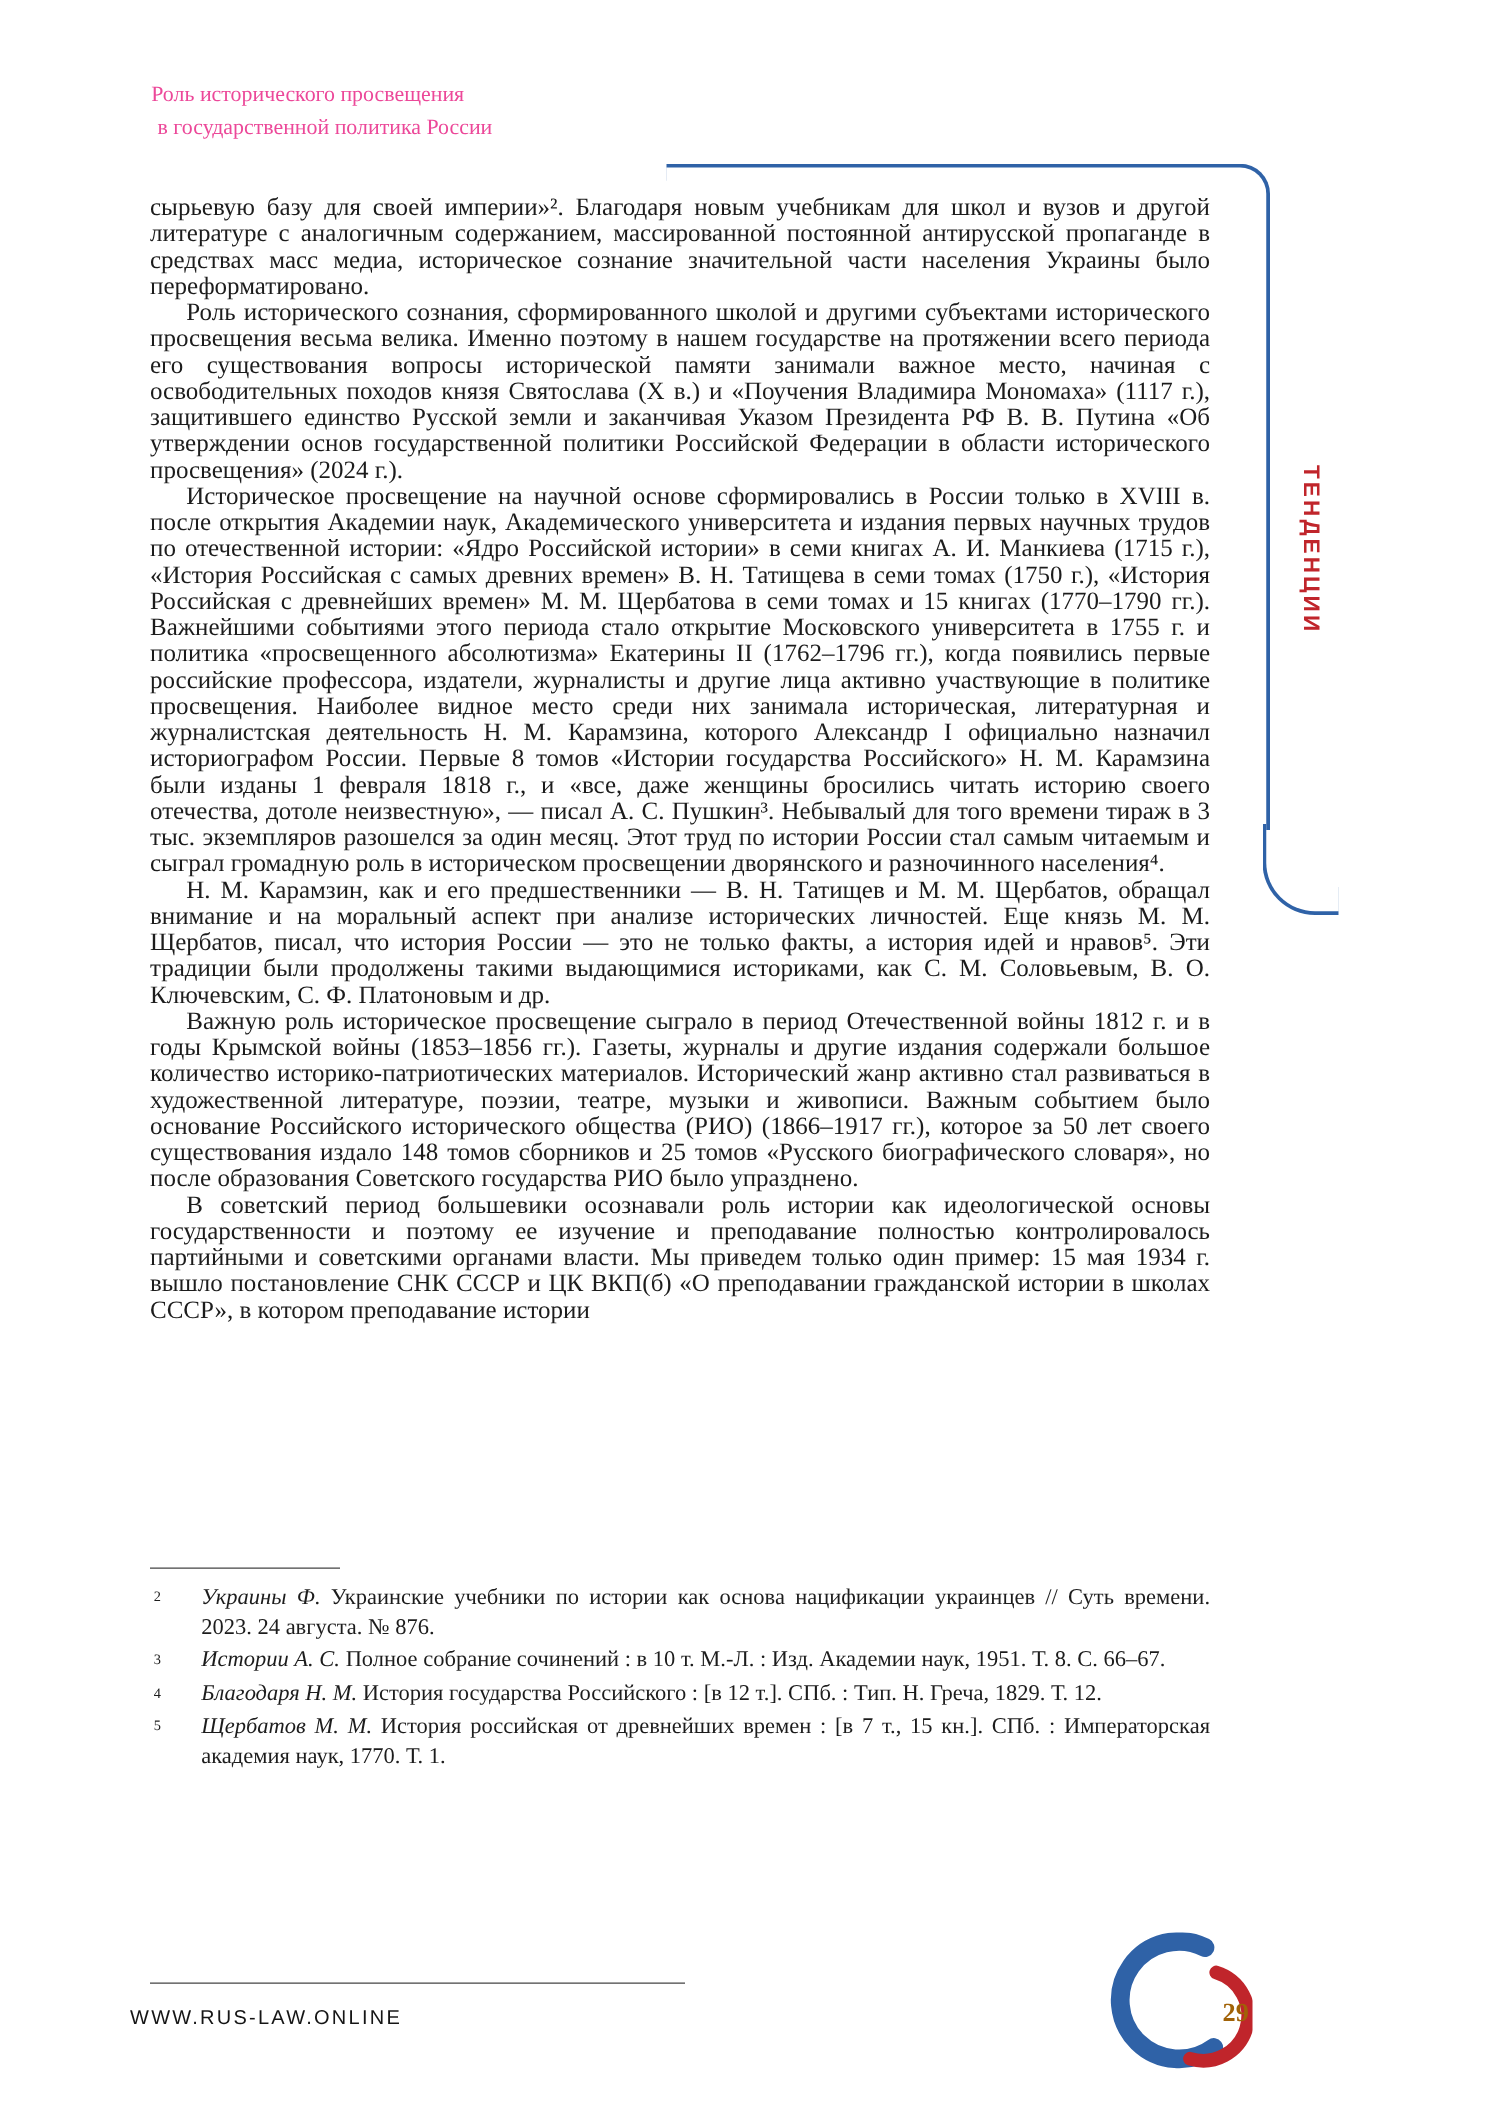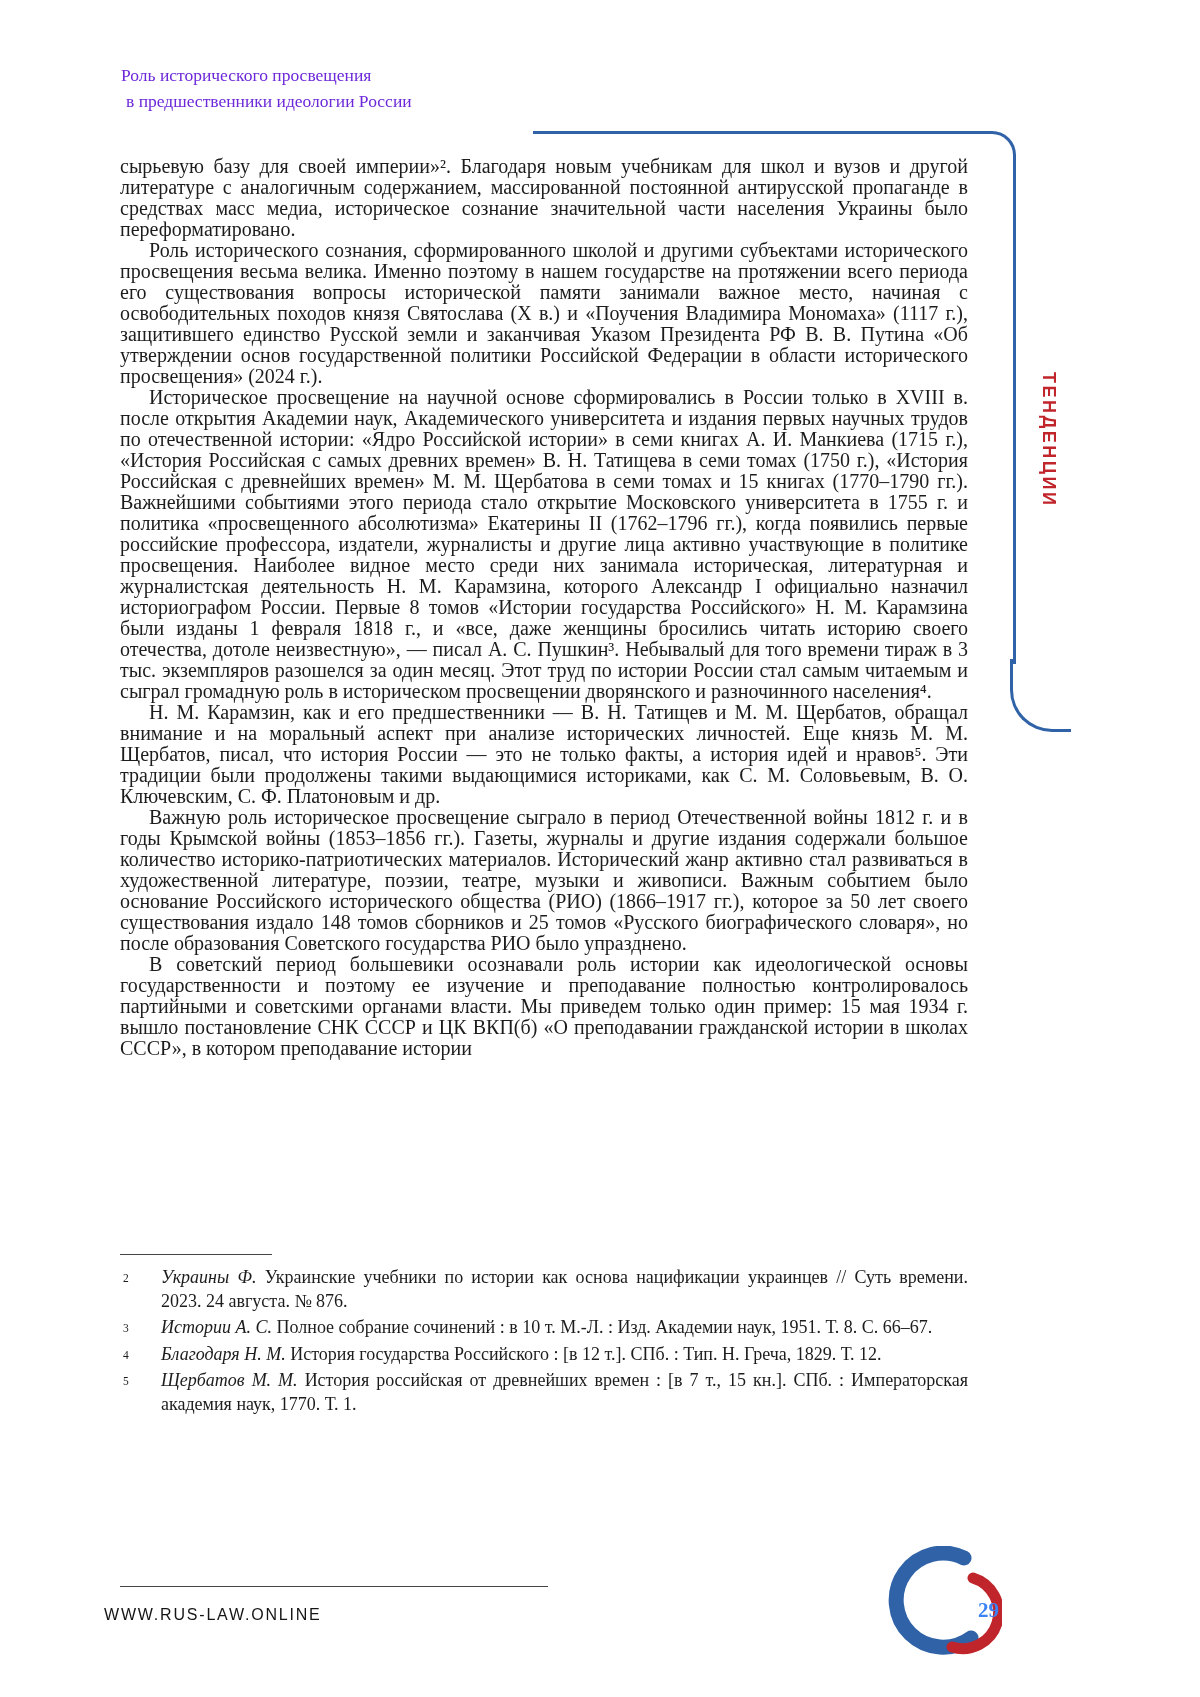--- a/index.html
+++ b/index.html
@@ -9,21 +9,21 @@
     --logo-red:#d2262c;
     --text-color:#1c1c1c;
   }
   html,body{margin:0;padding:0;background:#ffffff;}
   .page{
     position:relative;width:1200px;height:1697px;background:#fff;overflow:hidden;
     font-family:"Liberation Serif","DejaVu Serif",serif;color:var(--text-color,#1c1c1c);
   }
 
   
-  .running-title{position:absolute;left:121px;top:62px;font-size:17.5px;line-height:26px;color:#6d28d9;}
+  .running-title{position:absolute;left:121px;top:62px;font-size:17.5px;line-height:26px;color:#ec4899;}
   .running-title .rt2{padding-left:5px;}
 
   .logo{position:absolute;left:948px;top:24px;width:130px;height:105px;}
   .gray-fill{fill:#b4bac3;}
   .red-fill{fill:var(--logo-red,#d2262c);}
 
   
   .bracket-main{
     position:absolute;left:533px;top:131px;width:480px;height:530px;
     border-top:3px solid var(--accent-blue,#2f62a7);
@@ -67,30 +67,30 @@
   
   .footer-rule{position:absolute;left:120px;top:1586px;width:428px;border-top:1.5px solid #444;}
   .site{
     position:absolute;left:104px;top:1606px;
     font-family:"Liberation Sans","DejaVu Sans",sans-serif;
     font-size:16px;letter-spacing:1.8px;color:#151515;
   }
   .swirl{position:absolute;left:872px;top:1546px;width:130px;height:120px;}
   .blue-stroke{stroke:var(--accent-blue,#2f62a7);}
   .red-stroke{stroke:var(--accent-red,#c0252b);}
-  .page-num{position:absolute;left:978px;top:1598px;font-size:21px;font-weight:bold;color:#3b82f6;}
+  .page-num{position:absolute;left:978px;top:1598px;font-size:21px;font-weight:bold;color:#a16207;}
 </style>
 </head>
 <body>
 
 <div class="page">
 
   <div class="running-title">
     <div>Роль исторического просвещения</div>
-    <div class="rt2">в предшественники идеологии России</div>
+    <div class="rt2">в государственной политика России</div>
   </div>
 
 
   <div class="bracket-main"></div>
   <div class="bracket-tail"></div>
 
   <div class="side-label">ТЕНДЕНЦИИ</div>
 
   <div class="body-text">
     <p class="first">сырьевую базу для своей империи»². Благодаря новым учебникам для школ и вузов и другой литературе с аналогичным содержанием, массированной постоянной антирусской пропаганде в средствах масс медиа, историческое сознание значительной части населения Украины было переформатировано.</p>

